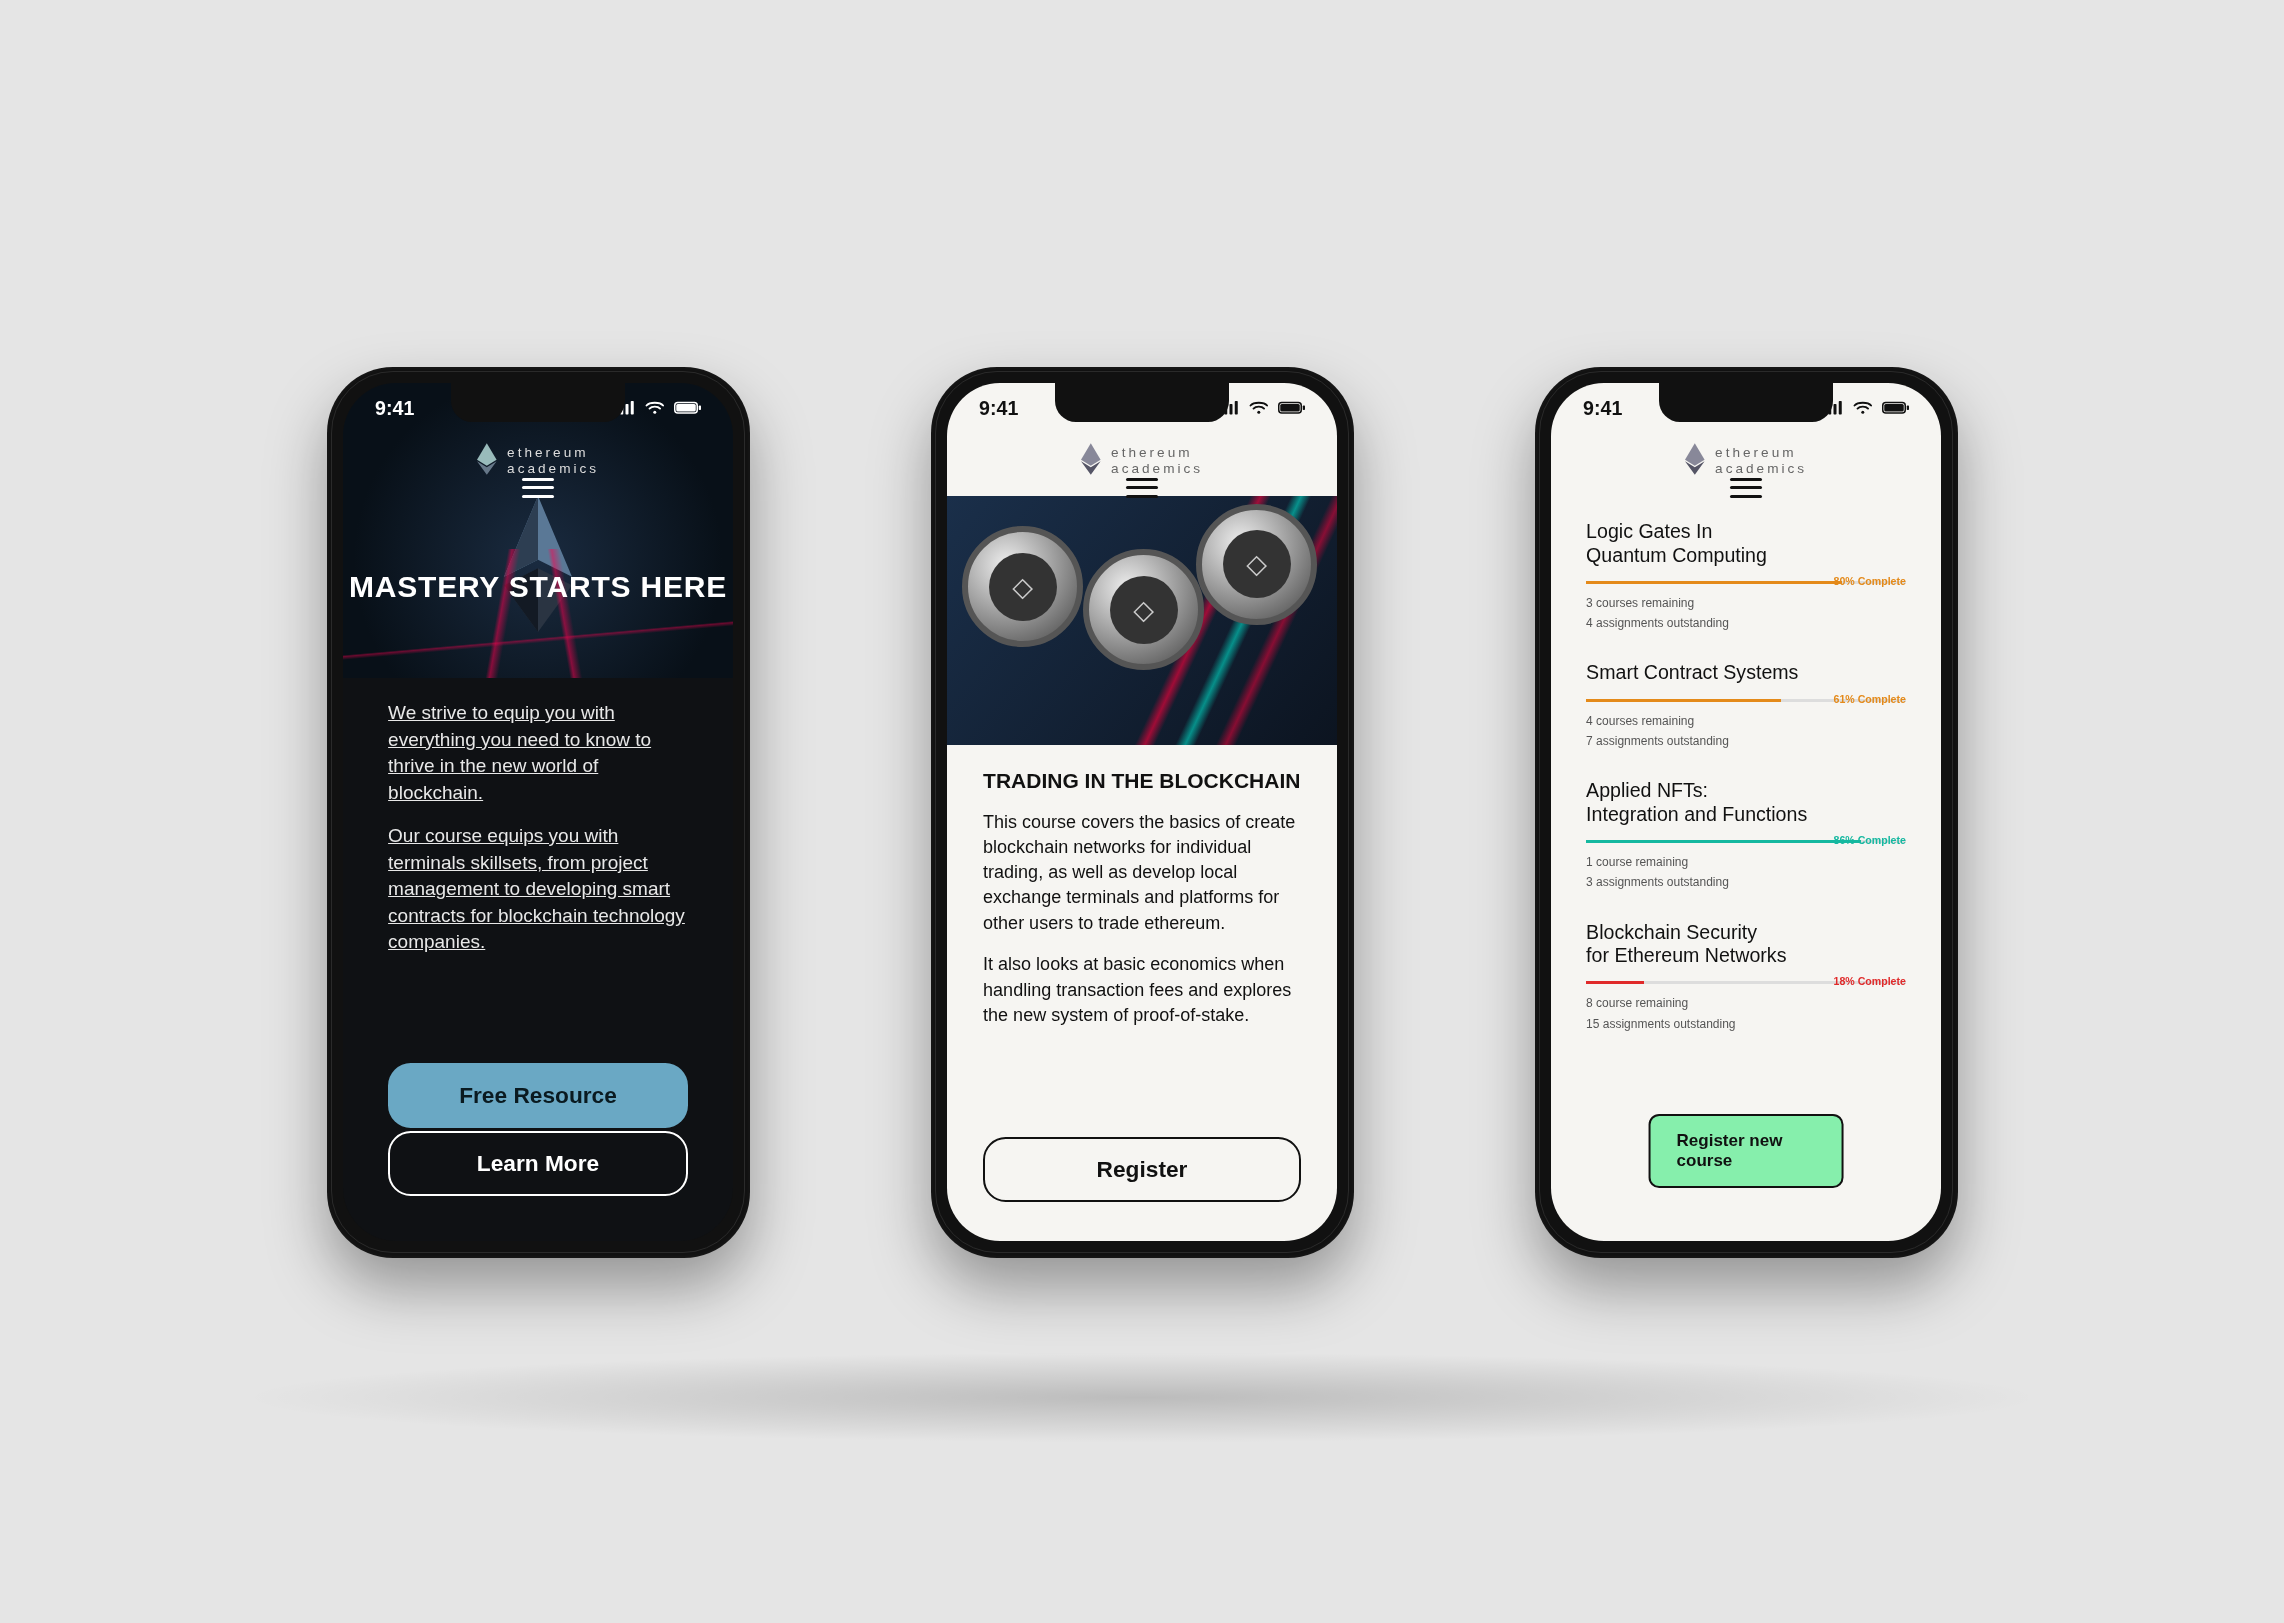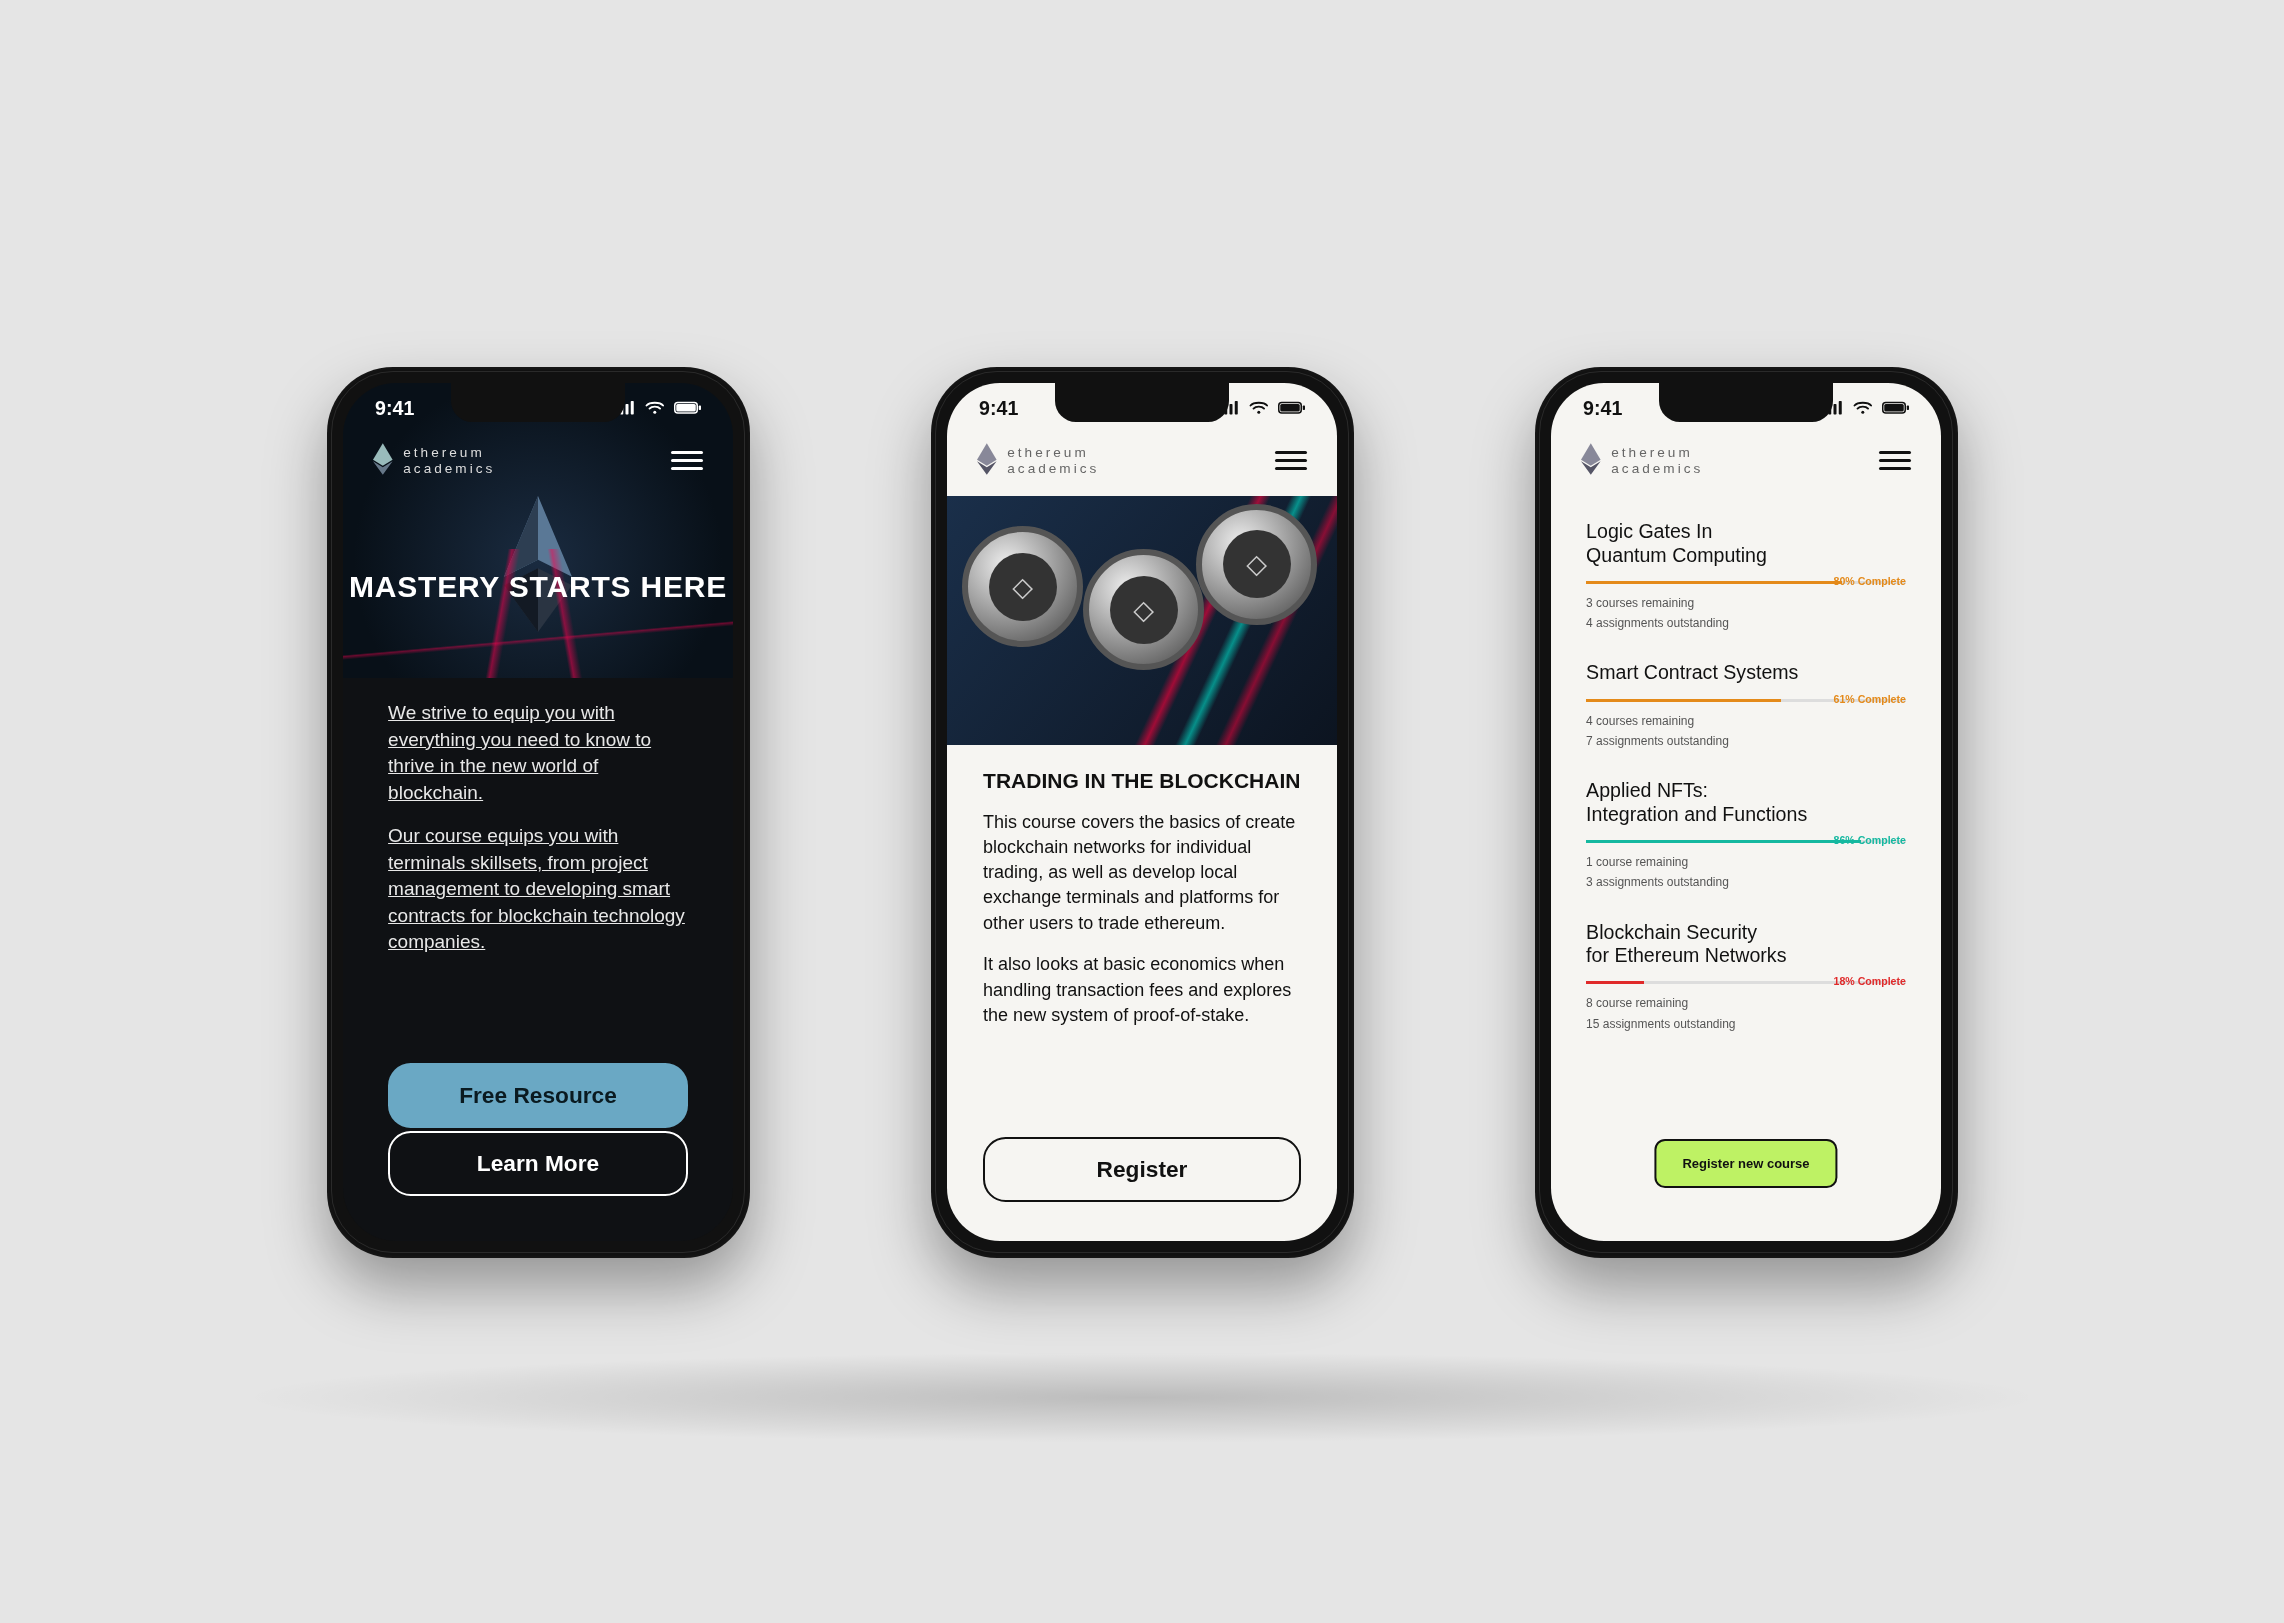--- a/index.html
+++ b/index.html
@@ -92,20 +92,21 @@
   .app-header {
     position:absolute;
     top:60px;
     left:0;
     right:0;
     display:flex;
     justify-content:space-between;
     align-items:center;
     padding:0 30px;
     z-index:50;
+    flex-direction:column;
   }
   .logo-block { display:flex; align-items:center; gap:10.6px; }
   .logo-text { font-size:13.6px; letter-spacing:3px; line-height:1.15; }
   .screen.dark .logo-text { color:#ddd; }
   .screen.light .logo-text { color:#666; }
   .burger { display:flex; flex-direction:column; gap:5.3px; width:32px; cursor:pointer; }
   .burger span { height:3px; width:100%; border-radius:1.5px; }
   .screen.dark .burger span { background:#fff; }
   .screen.light .burger span { background:#111; }
 
@@ -281,24 +282,24 @@
     line-height:1.3;
   }
   .register-new {
     position:absolute;
     bottom:53px;
     left:50%;
     transform:translateX(-50%);
     border:2.3px solid #111;
     border-radius:10.6px;
     padding:15px 26px;
-    font-size:13px;
+    font-size:17px;
     font-weight:700;
     cursor:pointer;
-    background:#bef264;
+    background:#86efac;
     color:#111;
   }
 </style>
 </head>
 <body>
 
 <div class="shadow"></div>
 
 <div class="stage">
 

